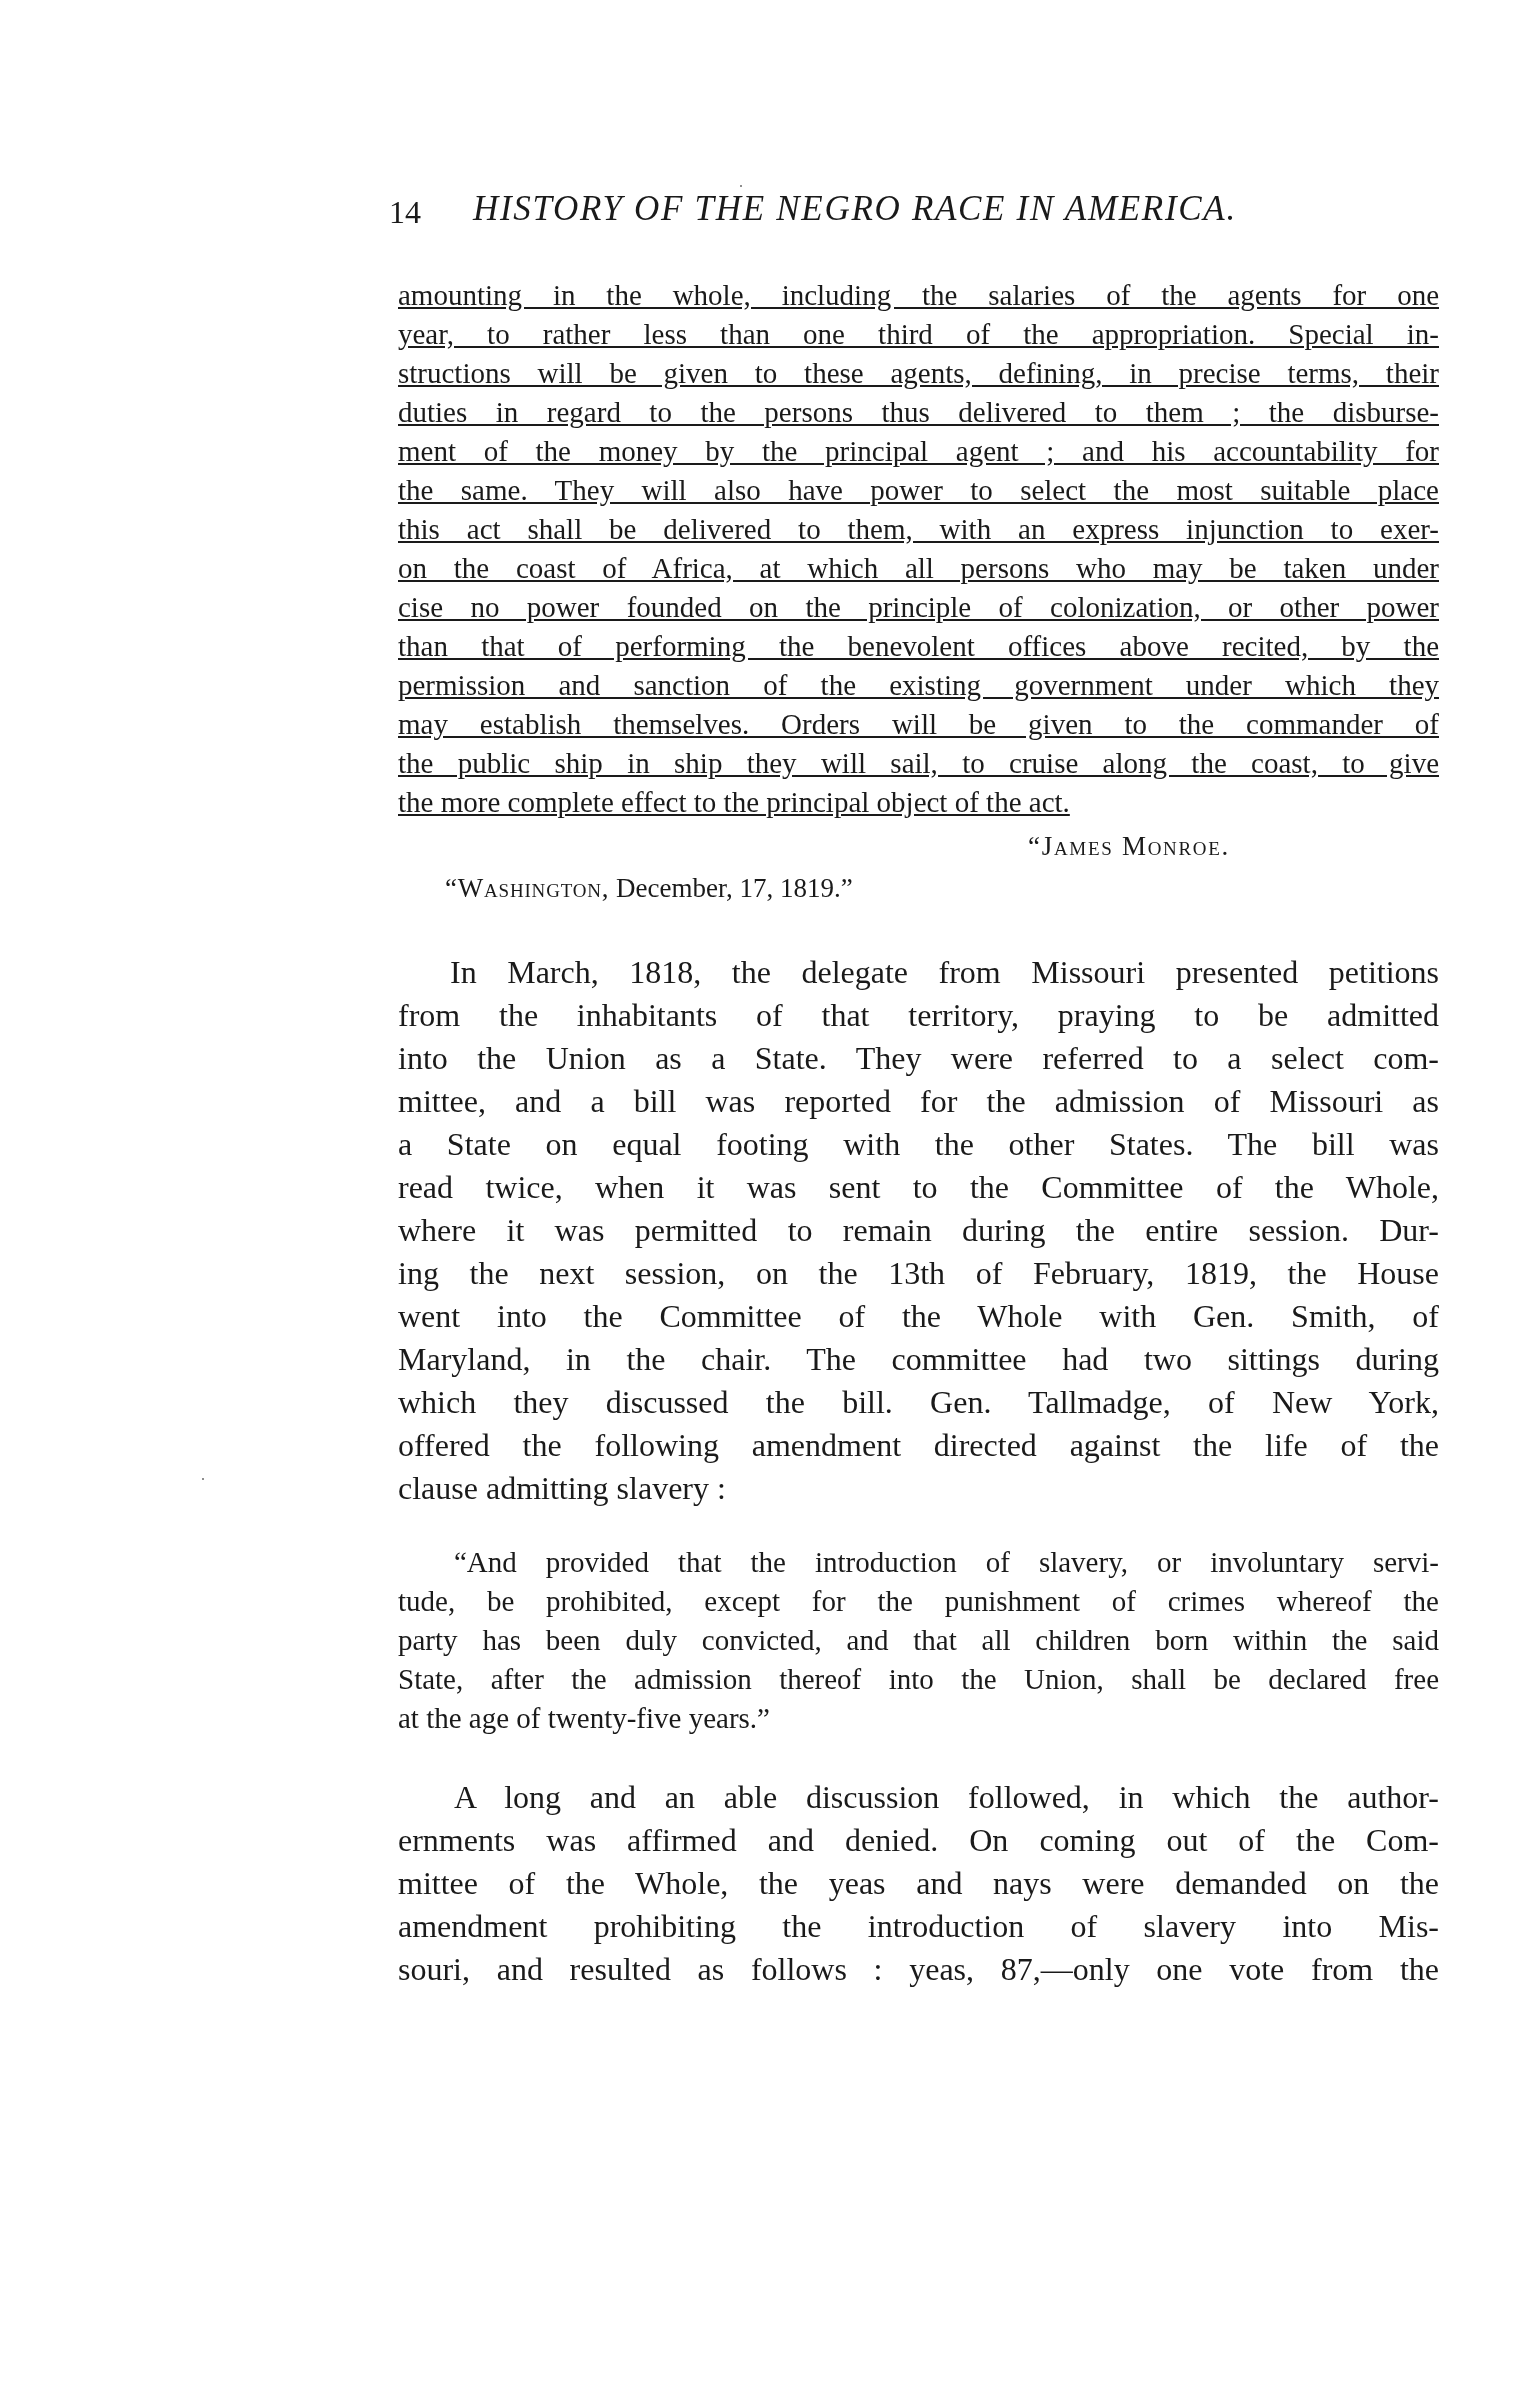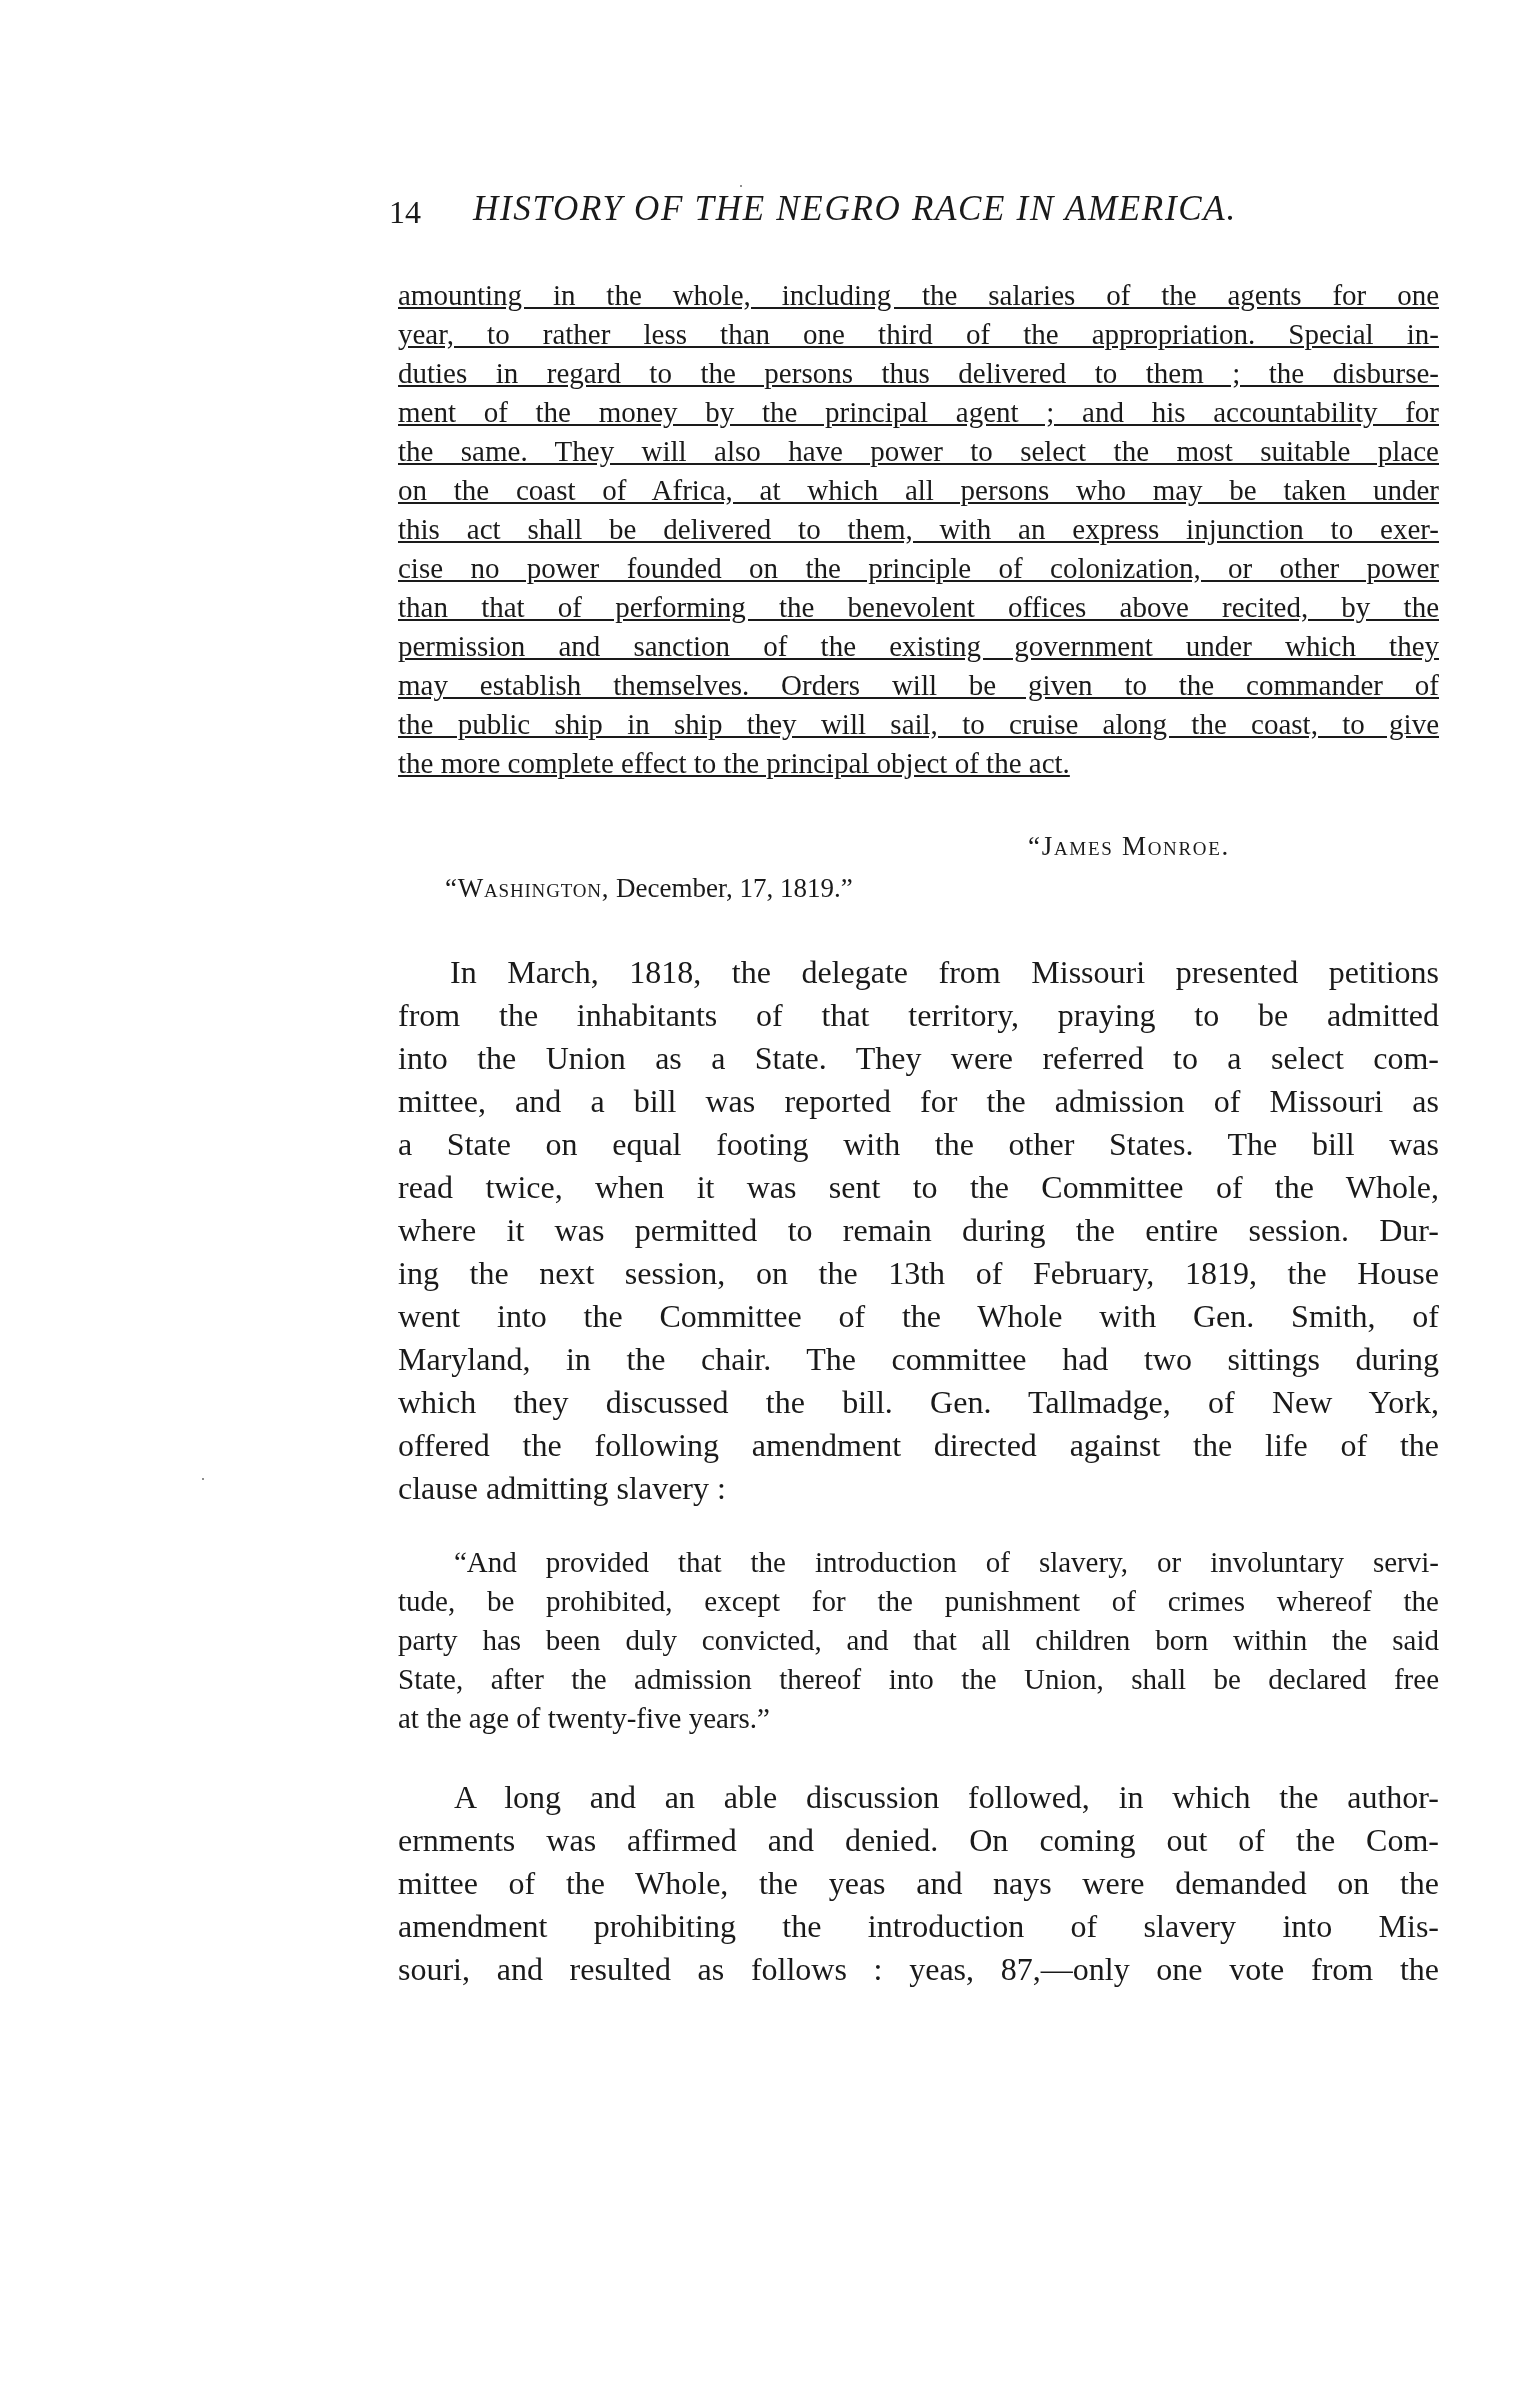--- a/index.html
+++ b/index.html
@@ -34,25 +34,26 @@
 <div class="page">
 
   <div class="header">
     <span class="pagenum">14</span>
     <span class="running-title">HISTORY OF THE NEGRO RACE IN AMERICA.</span>
   </div>
 
   <div class="block p1">
     <span class="line">amounting in the whole, including the salaries of the agents for one</span>
     <span class="line">year, to rather less than one third of the appropriation.  Special in-</span>
+    <span class="line">structions will be given to these agents, defining, in precise terms, their</span>
     <span class="line">duties in regard to the persons thus delivered to them ; the disburse-</span>
     <span class="line">ment of the money by the principal agent ; and his accountability for</span>
     <span class="line">the same.  They will also have power to select the most suitable place</span>
+    <span class="line">this act shall be delivered to them, with an express injunction to exer-</span>
     <span class="line">on the coast of Africa, at which all persons who may be taken under</span>
-    <span class="line">this act shall be delivered to them, with an express injunction to exer-</span>
     <span class="line">cise no power founded on the principle of colonization, or other power</span>
     <span class="line">than that of performing the benevolent offices above recited, by the</span>
     <span class="line">permission and sanction of the existing government under which they</span>
     <span class="line">may establish themselves.  Orders will be given to the commander of</span>
     <span class="line">the public ship in ship they will sail, to cruise along the coast, to give</span>
     <span class="line last">the more complete effect to the principal object of the act.</span>
   </div>
 
   <div class="sig">“James Monroe.</div>
 

